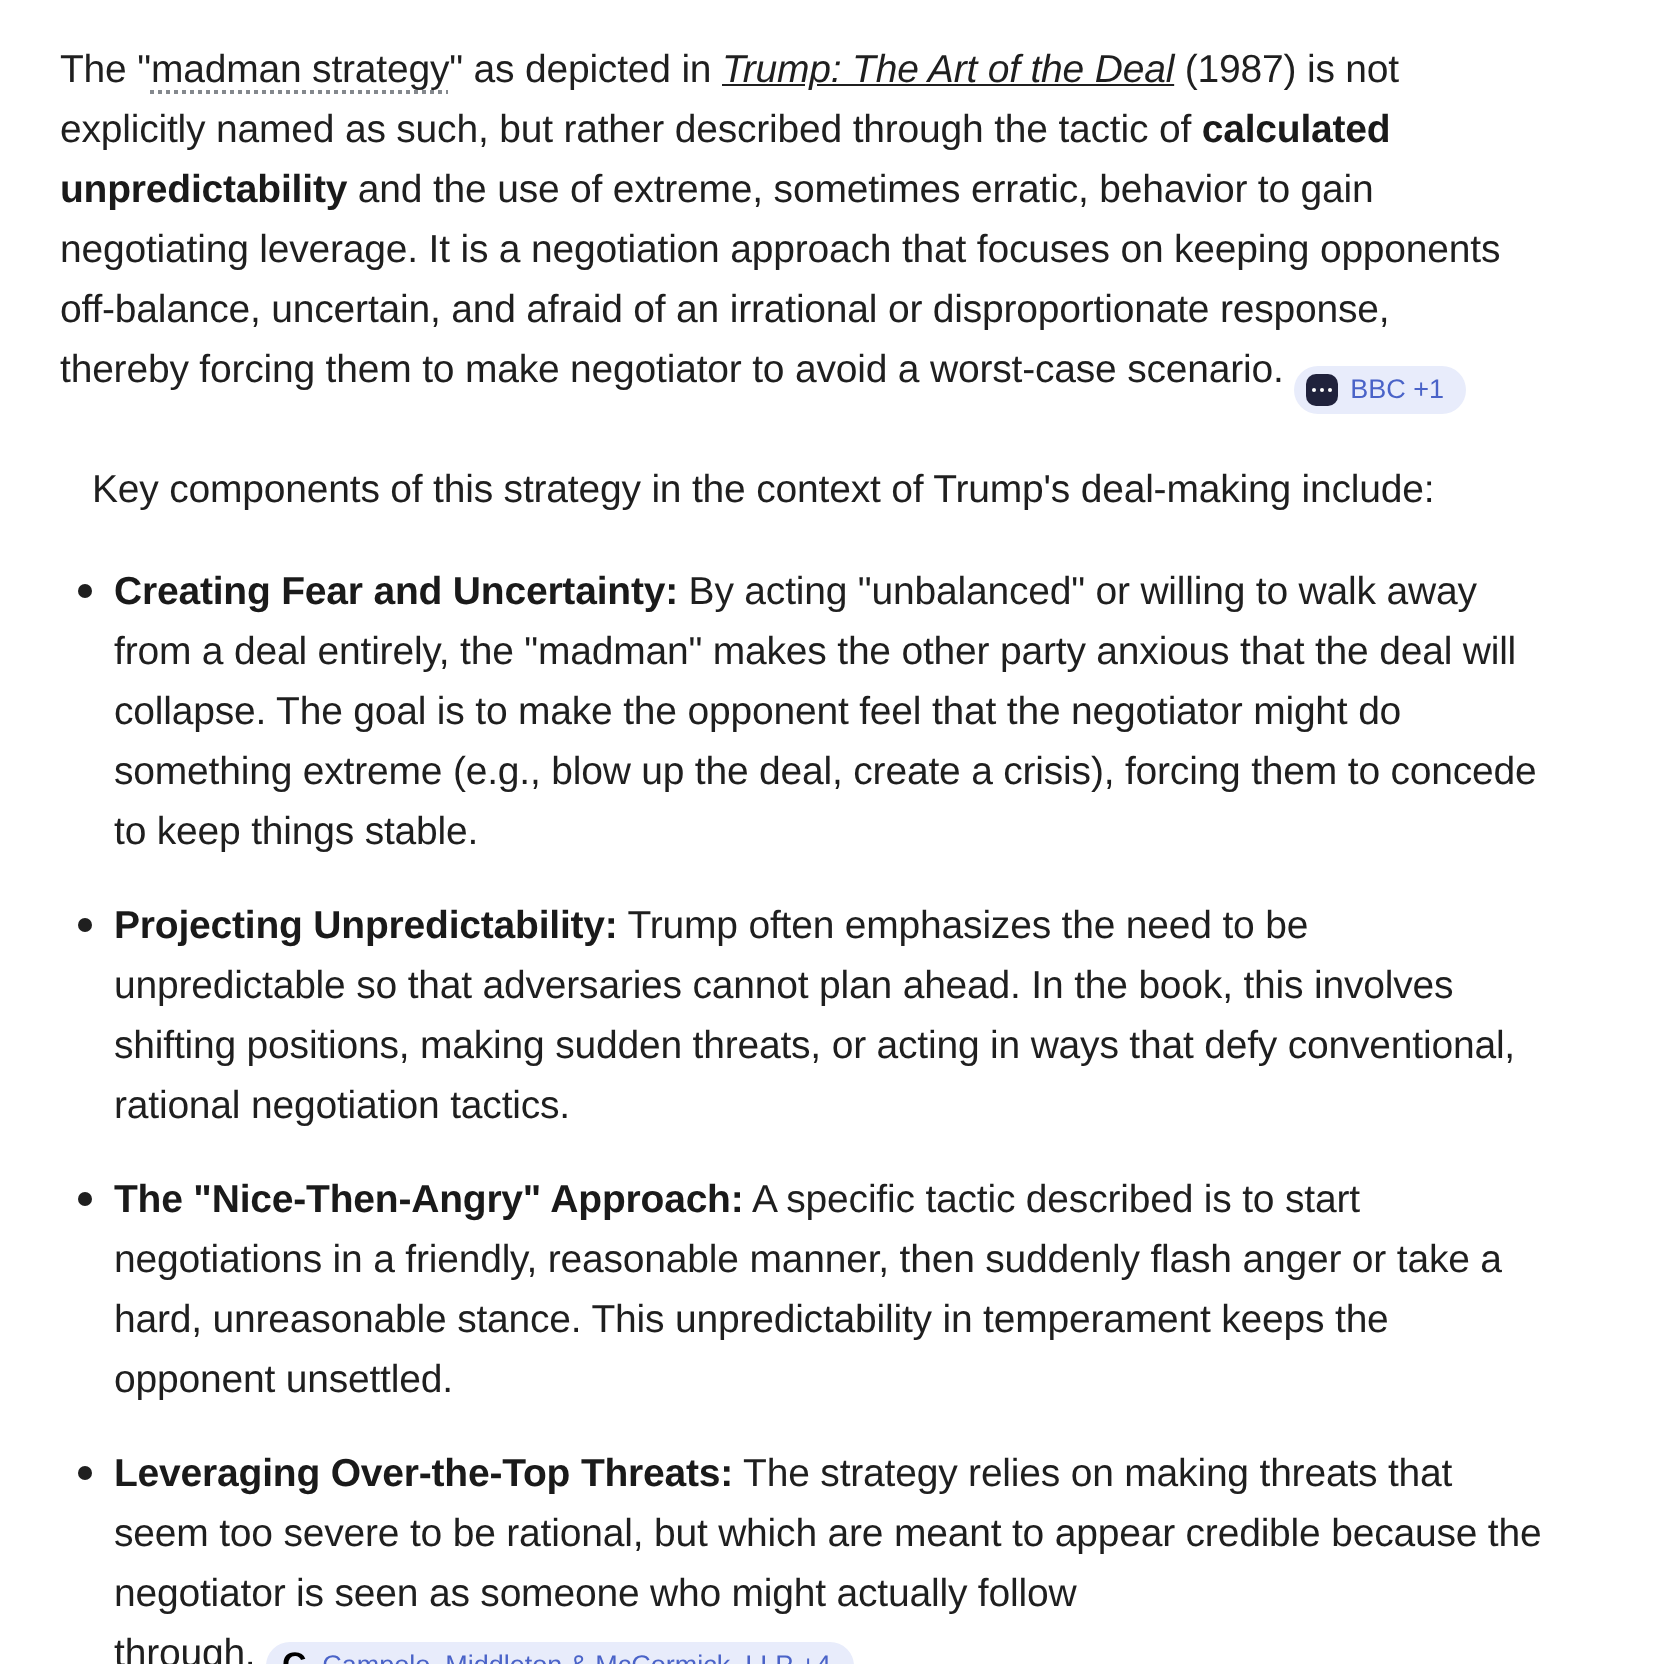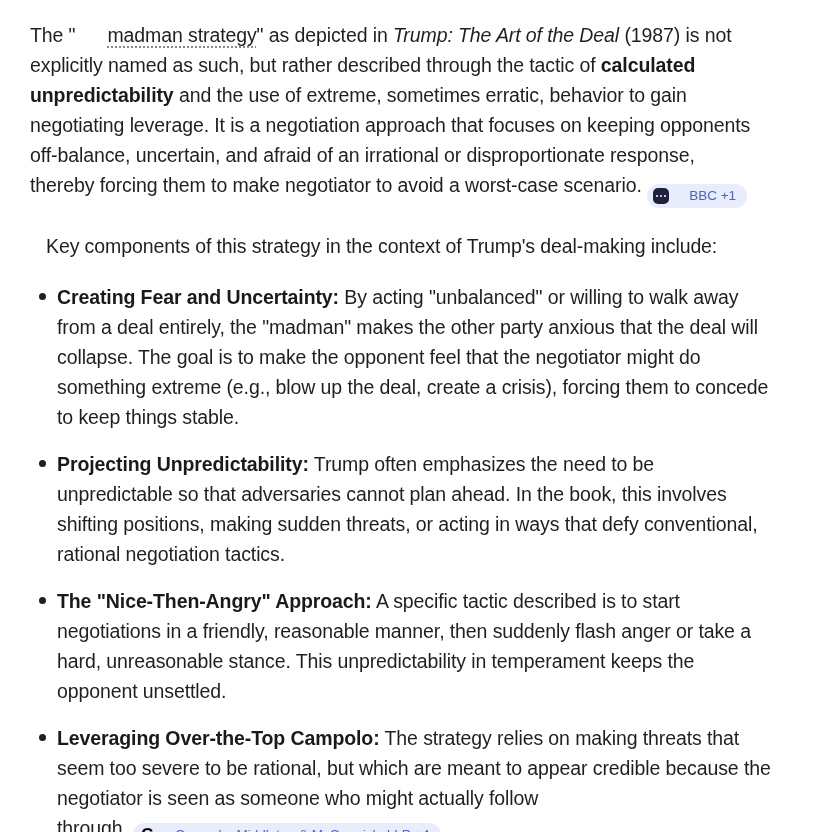--- a/index.html
+++ b/index.html
@@ -15,30 +15,29 @@
     font-family: "Liberation Sans", "DejaVu Sans", sans-serif;
     font-size: 19.5px;
     line-height: 30px;
     letter-spacing: -0.1px;
     color: #1f1f1f;
   }
   .rich { white-space: pre; margin: 0; }
   .intro-para { margin: 0 0 23px 0; }
   .key-line { margin: 16px; }
   strong.seg-bold { font-weight: 700; color: #1a1a1a; }
-  em.seg-italic { font-style: italic; }
+  em.seg-italic { font-style: italic; text-decoration: underline; }
   .entity-link {
     color: #1f1f1f;
     text-decoration: underline;
     text-decoration-style: dotted;
     text-decoration-color: #85898e;
     text-decoration-thickness: 2px;
     text-underline-offset: 4px;
     cursor: pointer;
-    margin-left: 32px;
   }
   ul.components {
     list-style: none;
     margin: 21px 0 0 0;
     padding: 0;
   }
   ul.components li {
     position: relative;
     padding-left: 27px;
     margin: 0 0 17px 0;
@@ -48,21 +47,21 @@
     position: absolute;
     left: 9px; top: 11px;
     width: 7px; height: 7px;
     border-radius: 50%;
     background: #1f1f1f;
   }
   
   .chip {
     display: inline-flex;
     align-items: flex-end;
-    gap: 20px;
+    gap: 6px;
     background: #e8ecfb;
     border-radius: 14px;
     padding: 4px 11px 4px 6px;
     font-size: 13.5px;
     line-height: 16px;
     letter-spacing: 0;
     color: #4a63c8;
     vertical-align: -5px;
     white-space: nowrap;
     cursor: pointer;
@@ -123,21 +122,21 @@
 something extreme (e.g., blow up the deal, create a crisis), forcing them to concede
 to keep things stable.</span></li>
     <li><span class="bullet-dot"></span><strong class="seg-bold">Projecting Unpredictability:</strong><span> Trump often emphasizes the need to be
 unpredictable so that adversaries cannot plan ahead. In the book, this involves
 shifting positions, making sudden threats, or acting in ways that defy conventional,
 rational negotiation tactics.</span></li>
     <li><span class="bullet-dot"></span><strong class="seg-bold">The "Nice-Then-Angry" Approach:</strong><span> A specific tactic described is to start
 negotiations in a friendly, reasonable manner, then suddenly flash anger or take a
 hard, unreasonable stance. This unpredictability in temperament keeps the
 opponent unsettled.</span></li>
-    <li><span class="bullet-dot"></span><strong class="seg-bold">Leveraging Over-the-Top Campolo:</strong><span> The strategy relies on making threats that
+    <li><span class="bullet-dot"></span><strong class="seg-bold">Leveraging Over-the-Top Threats:</strong><span> The strategy relies on making threats that
 seem too severe to be rational, but which are meant to appear credible because the
 negotiator is seen as someone who might actually follow
 through. </span><span class="chip">
           <span class="favicon-letter">C</span>
           <span class="chip-label">Campolo, Middleton &amp; McCormick, LLP +4</span>
         </span></li>
   </ul>
 
 </div>
 

